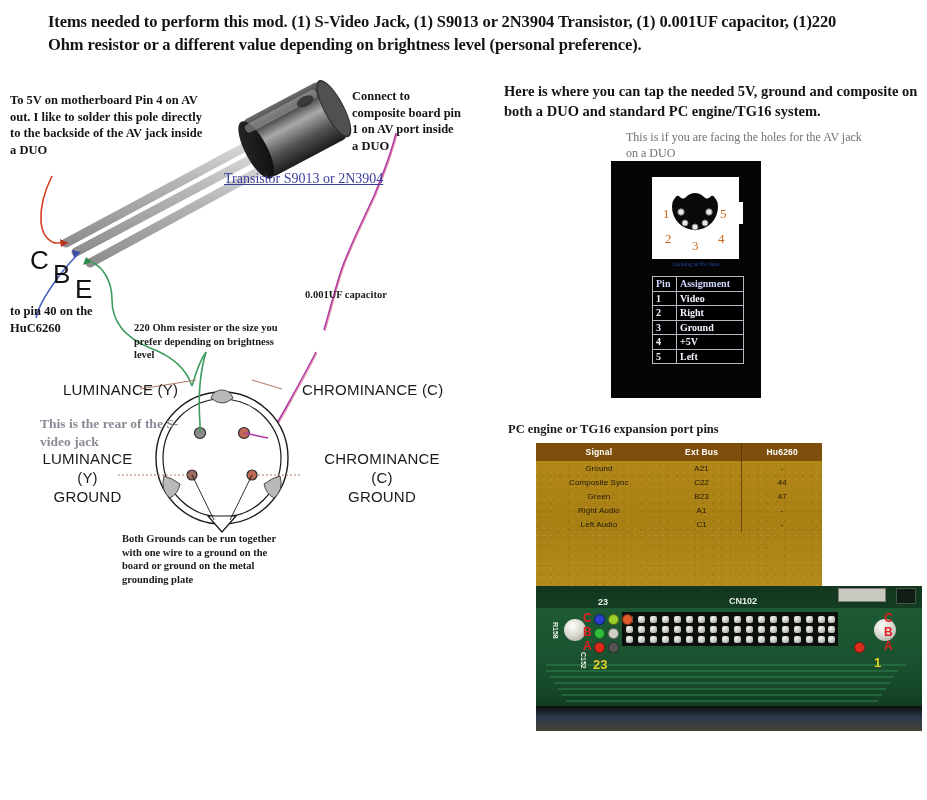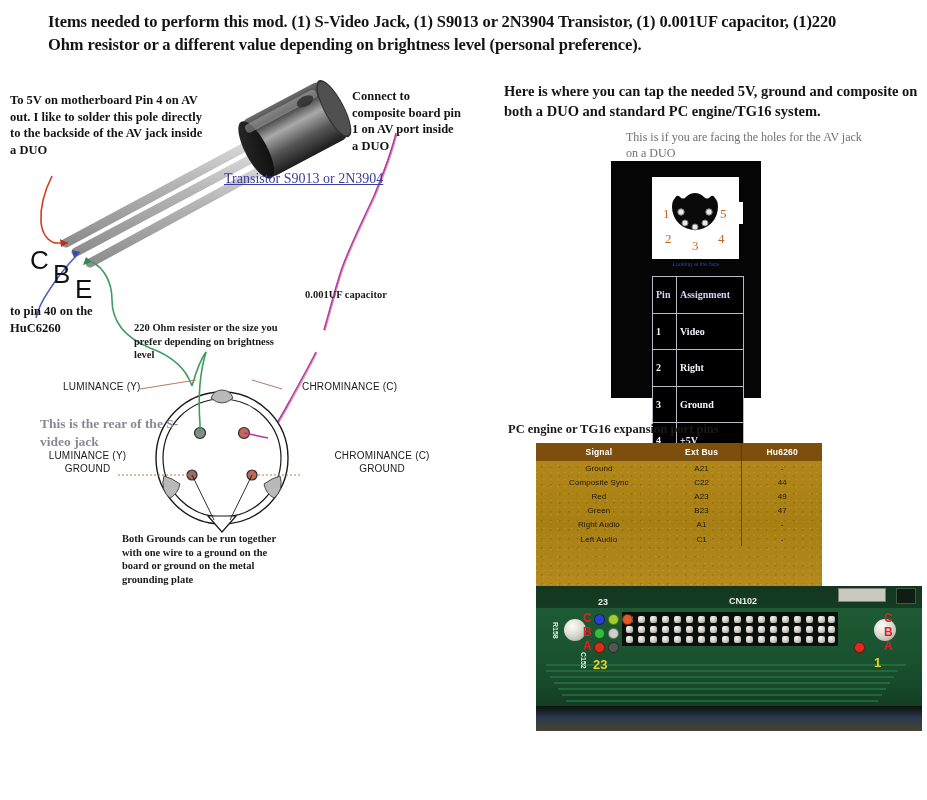--- a/index.html
+++ b/index.html
@@ -52,21 +52,21 @@
   }
   .gray-label {
     font-family: "Liberation Serif", serif;
     font-weight: bold;
     font-size: 13.5px;
     color: #8a8a96;
     line-height: 1.3;
   }
   .sans-label {
     font-family: "Liberation Sans", sans-serif;
-    font-size: 10px;
+    font-size: 15px;
     font-weight: normal;
     color: #1a1a1a;
     line-height: 1.25;
     letter-spacing: 0.2px;
     padding-left: 19px;
   }
   .cbe {
     font-family: "Liberation Sans", sans-serif;
     font-size: 26px;
     color: #111;
@@ -125,21 +125,21 @@
     left: 41px; top: 115px;
     border-collapse: collapse;
     background: #000;
   }
   #pin-table td, #pin-table th {
     border: 1px solid #b9b9c6;
     font-family: "Liberation Serif", serif;
     font-size: 10px;
     font-weight: bold;
     color: #f4f4ff;
-    padding: 12px 3px;
+    padding: 1px 3px;
     text-align: left;
     line-height: 1.15;
   }
   #pin-table th { color: #cfd7ff; }
   #pin-table .c-pin { width: 17px; text-align: left; }
   #pin-table .c-as  { width: 60px; }
 
   
   #exp-title {
     left: 508px; top: 422px;
@@ -427,25 +427,20 @@
           <td class="col-sig">Ground</td>
           <td class="col-ext">A21</td>
           <td class="col-hu">-</td>
         </tr>
       <tr>
           <td class="col-sig">Composite Sync</td>
           <td class="col-ext">C22</td>
           <td class="col-hu">44</td>
         </tr>
       <tr>
-          <td class="col-sig">Red</td>
-          <td class="col-ext">A23</td>
-          <td class="col-hu">49</td>
-        </tr>
-      <tr>
           <td class="col-sig">Green</td>
           <td class="col-ext">B23</td>
           <td class="col-hu">47</td>
         </tr>
       <tr>
           <td class="col-sig">Right Audio</td>
           <td class="col-ext">A1</td>
           <td class="col-hu">-</td>
         </tr>
       <tr>

